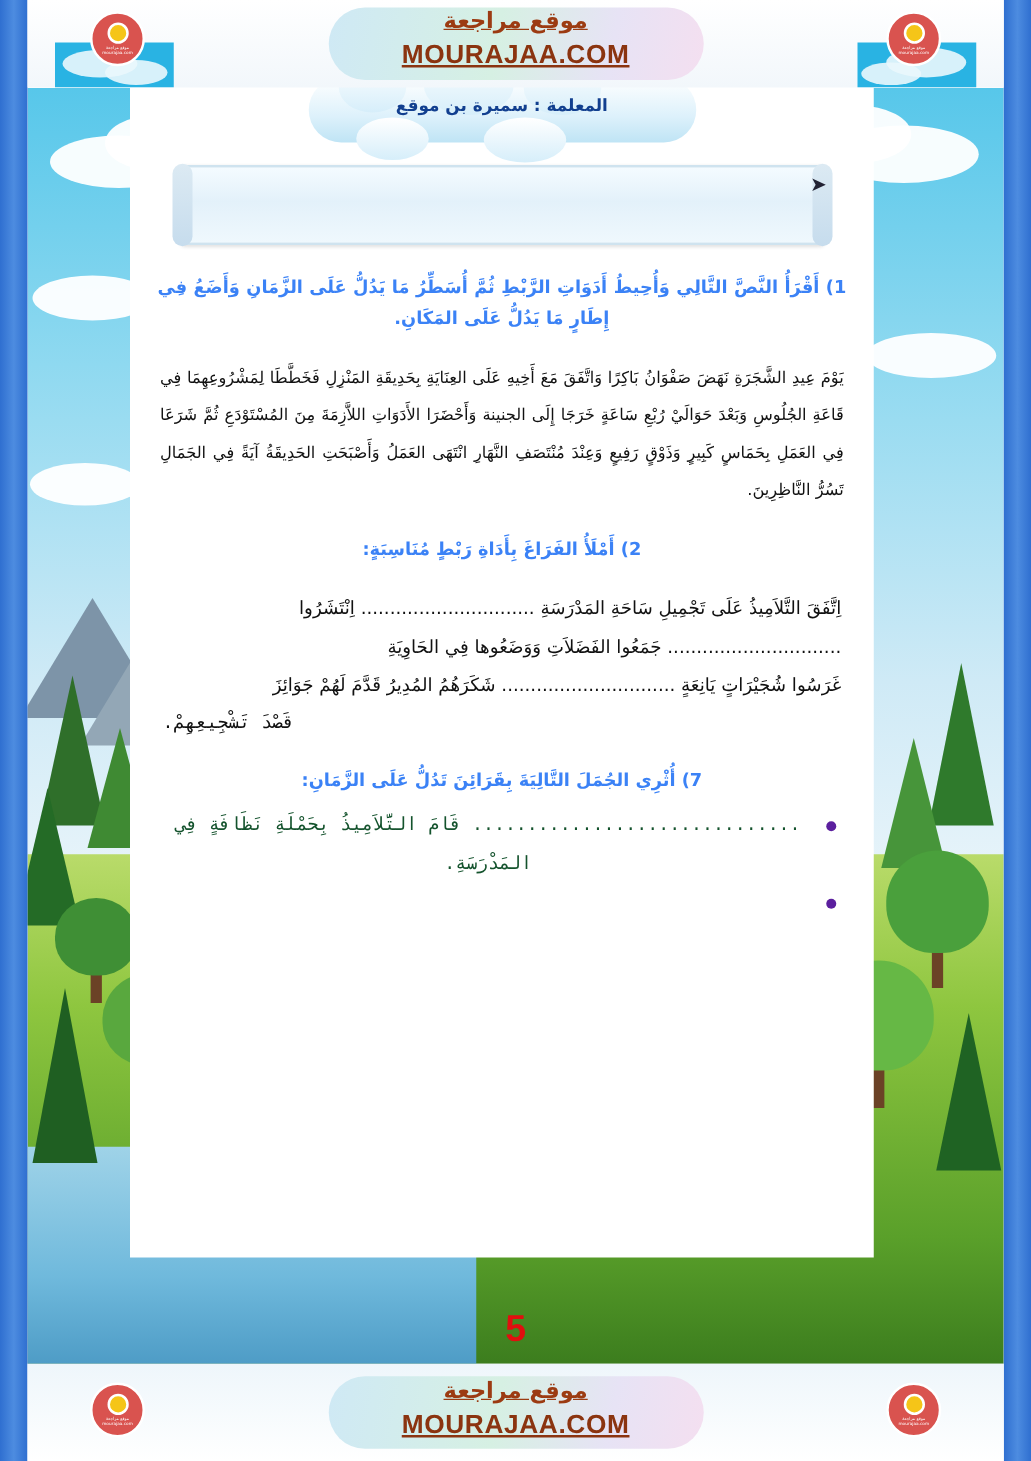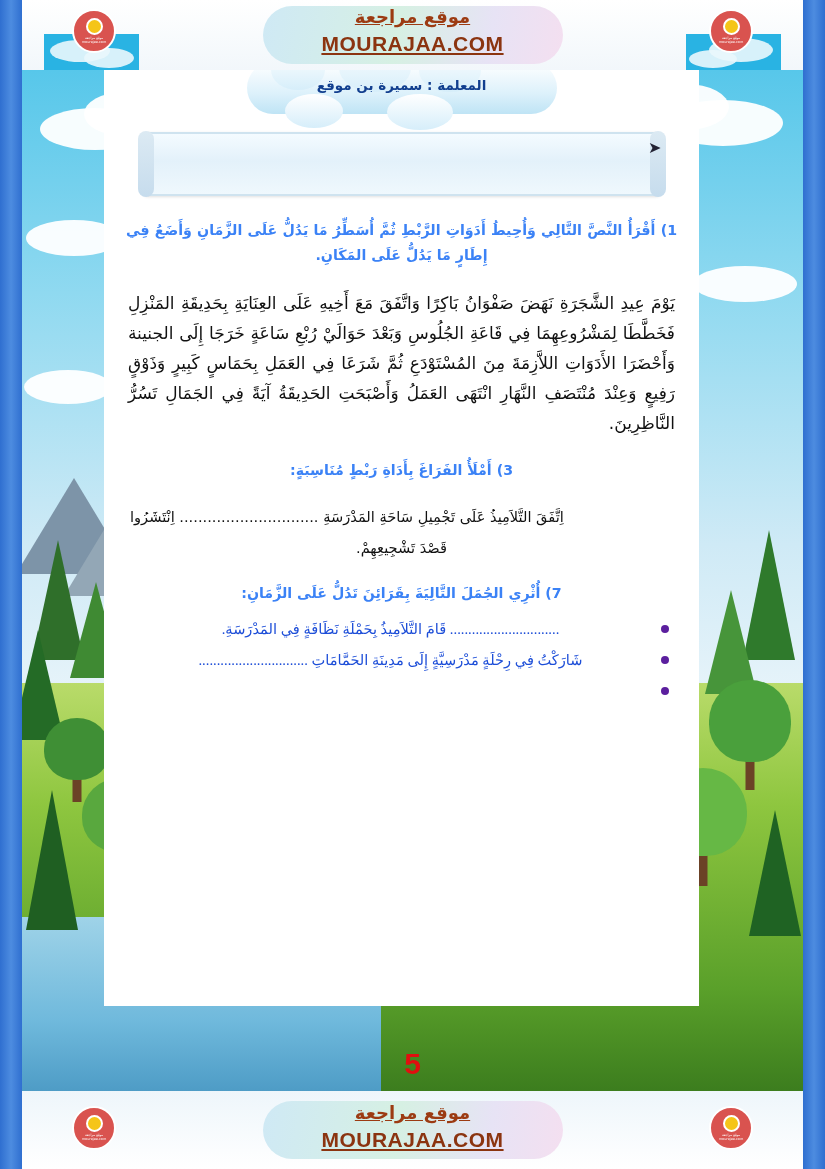--- a/index.html
+++ b/index.html
@@ -142,35 +142,35 @@
     color:#3b82f6; font-weight:bold; font-size:14.2px; line-height:25px;
     text-align:justify; text-align-last:center; direction:rtl;
     font-family:"DejaVu Sans", sans-serif;
   }
   .ex1 { margin:22px 6px 0 6px; }
   .ex2 { margin:20px 6px 0 6px; text-align:center; }
   .ex3 { margin:18px 6px 0 6px; text-align:center; }
 
   .body-text {
     margin:20px 8px 0 8px; direction:rtl;
-    color:#111; font-size:17px; line-height:30px;
+    color:#111; font-size:13px; line-height:30px;
     text-align:justify; font-family:"DejaVu Sans", sans-serif;
   }
   .body-text p { text-indent:0; }
 
   .fill-block { margin:18px 10px 0 10px; direction:rtl;
     color:#111; font-size:14.6px; line-height:31px; font-family:"DejaVu Sans", sans-serif; }
   .fill-line { display:block; }
-  .fl-center { text-align:left; }
-  .fl-right  { text-align:center; }
+  .fl-center { text-align:right; }
+  .fl-right  { text-align:left;font-family:Liberation Mono, monospace; }
 
   .bullets { margin:8px 14px 0 10px; direction:rtl; list-style:none; }
   .bullets li {
-    position:relative; padding-right:18px; color:#1d4ed8;
-    font-size:14.6px; line-height:31px; font-family:Liberation Serif, serif;
+    position:relative; padding-right:18px; color:#14532d;
+    font-size:14.6px; line-height:31px; font-family:Liberation Mono, monospace;
   }
   .bullets li .bdot {
     position:absolute; right:0; top:11px; width:8px; height:8px;
     border-radius:50%; background:#5b1f9e;
   }
   .b1 { text-align:center; }
   .b2 { text-align:center; }
   .b3 { text-align:center; }
 
   
@@ -285,37 +285,35 @@
     <div class="title-scroll">
       <span class="bird">➤</span>
     </div>
 
     <div class="ex-instruction ex1">1) أَقْرَأُ النَّصَّ التَّالِي وَأُحِيطُ أَدَوَاتِ الرَّبْطِ ثُمَّ أُسَطِّرُ مَا يَدُلُّ عَلَى الزَّمَانِ وَأَضَعُ فِي إِطَارٍ مَا يَدُلُّ عَلَى المَكَانِ.</div>
 
     <div class="body-text">
       <p>يَوْمَ عِيدِ الشَّجَرَةِ نَهَضَ صَفْوَانُ بَاكِرًا وَاتَّفَقَ مَعَ أَخِيهِ عَلَى العِنَايَةِ بِحَدِيقَةِ المَنْزِلِ فَخَطَّطَا لِمَشْرُوعِهِمَا فِي قَاعَةِ الجُلُوسِ وَبَعْدَ حَوَالَيْ رُبْعِ سَاعَةٍ خَرَجَا إِلَى الجنينة وَأَحْضَرَا الأَدَوَاتِ اللاَّزِمَةَ مِنَ المُسْتَوْدَعِ ثُمَّ شَرَعَا فِي العَمَلِ بِحَمَاسٍ كَبِيرٍ وَذَوْقٍ رَفِيعٍ وَعِنْدَ مُنْتَصَفِ النَّهَارِ انْتَهَى العَمَلُ وَأَصْبَحَتِ الحَدِيقَةُ آيَةً فِي الجَمَالِ تَسُرُّ النَّاظِرِينَ.</p>
     </div>
 
-    <div class="ex-instruction ex2">3) أَمْلَأُ الفَرَاغَ بِأَدَاةِ رَبْطٍ مُنَاسِبَةٍ:</div>
+    <div class="ex-instruction ex2">2) أَمْلَأُ الفَرَاغَ بِأَدَاةِ رَبْطٍ مُنَاسِبَةٍ:</div>
 
     <div class="fill-block">
       <span class="fill-line fl-center">اِتَّفَقَ التَّلاَمِيذُ عَلَى تَجْمِيلِ سَاحَةِ المَدْرَسَةِ .............................. اِنْتَشَرُوا</span>
+      <span class="fill-line fl-center">.............................. جَمَعُوا الفَضَلاَتِ وَوَضَعُوها فِي الحَاوِيَةِ</span>
+      <span class="fill-line fl-center">غَرَسُوا شُجَيْرَاتٍ يَانِعَةٍ .............................. شَكَرَهُمُ المُدِيرُ قَدَّمَ لَهُمْ جَوَائِزَ</span>
       <span class="fill-line fl-right">قَصْدَ تَشْجِيعِهِمْ.</span>
     </div>
 
     <div class="ex-instruction ex3">7) أُثْرِي الجُمَلَ التَّالِيَةَ بِقَرَائِنَ تَدُلُّ عَلَى الزَّمَانِ:</div>
 
     <ul class="bullets">
       <li class="b1">
         <span class="bdot"></span>
         <span>.............................. قَامَ التَّلاَمِيذُ بِحَمْلَةِ نَظَافَةٍ فِي المَدْرَسَةِ.</span>
-      </li>
-      <li class="b2">
-        <span class="bdot"></span>
-        <span>شَارَكْتُ فِي رِحْلَةٍ مَدْرَسِيَّةٍ إِلَى مَدِينَةِ الحَمَّامَاتِ ..............................</span>
       </li>
       <li class="b3">
         <span class="bdot"></span>
       </li>
     </ul>
   </div>
 
   <div id="page-number">5</div>
 
   <div id="brandbar-bottom">

